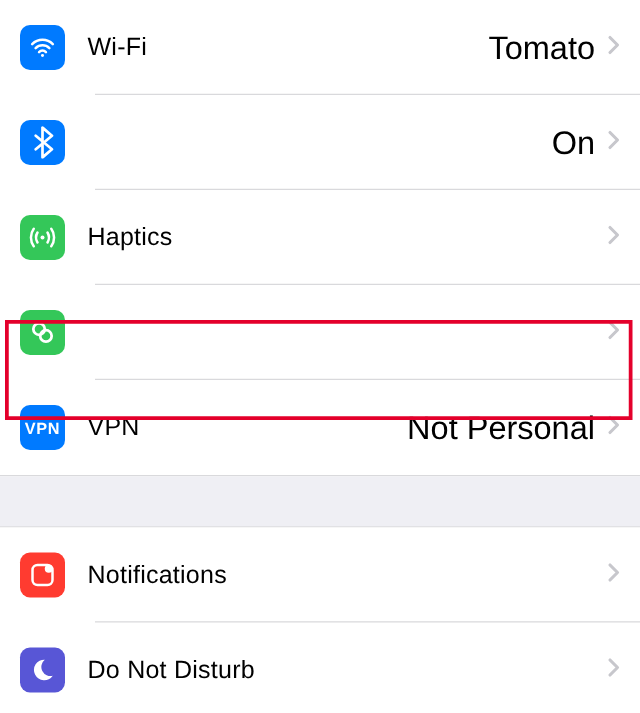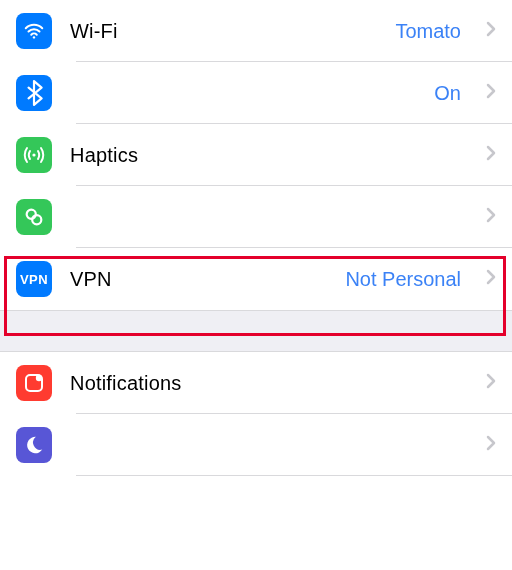--- a/index.html
+++ b/index.html
@@ -1,22 +1,22 @@
 <!DOCTYPE html>
 <html><head>
 <meta charset="utf-8">
 <style>
   html,body{margin:0;padding:0;font-family:-apple-system,Helvetica Neue,Arial,sans-serif;background:#fff;color:#000;}
   .screen{width:512px;height:570px;position:relative;background:#fff;overflow:hidden;}
   .section{background:#fff;}
-  .row{display:flex;align-items:center;height:62px;padding:0 16px;position:relative;}
+  .row{display:flex;align-items:center;height:76px;padding:0 16px;position:relative;}
   .icon{width:36px;height:36px;border-radius:8px;flex:0 0 36px;display:flex;align-items:center;justify-content:center;margin-right:18px;color:#fff;}
   .label{font-size:20px;letter-spacing:0.2px;}
   .spacer{flex:1;}
-  .value{font-size:20px;color:#3b82f6;margin-right:25px;}
+  .value{font-size:26px;color:#000000;margin-right:10px;}
   .chev{color:#c7c7cc;}
   .sep{position:absolute;left:76px;right:0;bottom:0;height:1px;background:#d9d9dc;}
   .sep-full{height:1px;background:#d9d9dc;}
   .group-gap{height:40px;background:#efeff4;}
   .highlight{position:absolute;border:3px solid #e4002b;pointer-events:none;}
   
   .bg-blue{background:#007aff;}
   .bg-green{background:#34c759;}
   .bg-red{background:#ff3b30;}
   .bg-pink{background:#ff2d55;}
@@ -140,20 +140,21 @@
     <div class="sep"></div>
   </div>
 
 
   <div class="row">
     <div class="icon bg-purple">
       <svg width="22" height="22" viewBox="0 0 24 24" fill="white">
             <path d="M14 3a9 9 0 1 0 7 14 8 8 0 0 1-7-14z"></path>
           </svg>
     </div>
+    <span class="label">Do Not Disturb</span>
     <span class="spacer"></span>
     <span class="chev">
       <svg width="10" height="16" viewBox="0 0 10 16" fill="none" stroke="currentColor" stroke-width="2.5" stroke-linecap="round" stroke-linejoin="round">
             <polyline points="2,2 8,8 2,14"></polyline>
           </svg>
     </span>
     <div class="sep"></div>
   </div>
 
 </div>

